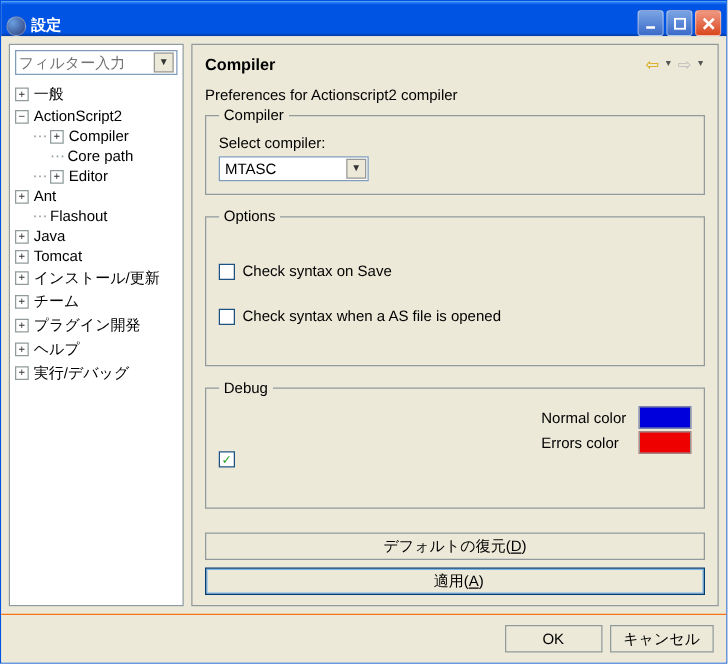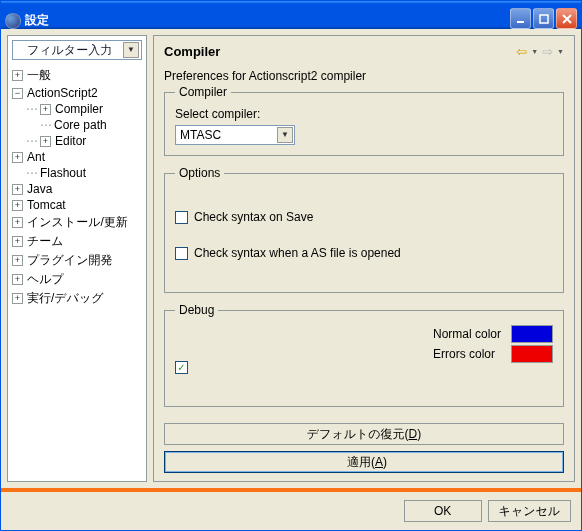--- a/index.html
+++ b/index.html
@@ -11,21 +11,21 @@
 .winbtns { display: flex; gap: 2px; }
 .winbtn { width: 21px; height: 21px; background: linear-gradient(to bottom, #7ba4e3, #3c6bc8); border: 1px solid #fff6; border-radius: 3px; display: flex; align-items: center; justify-content: center; color: #fff; font-weight: bold; font-size: 10px; cursor: pointer; }
 .winbtn.close { background: linear-gradient(to bottom, #f09884, #d9471e); }
 .winbtn svg { width: 10px; height: 10px; }
 
 .content { flex: 1; display: flex; flex-direction: column; background: #ece9d8; }
 .main-area { flex: 1; display: flex; padding: 6px; gap: 6px; overflow: hidden; }
 
 .left-panel { width: 140px; border: 1px solid #919b9c; background: #fff; display: flex; flex-direction: column; }
 .filter-row { padding: 4px; }
-.filter-combo { width: 100%; height: 20px; border: 1px solid #7f9db9; background: #fff; display: flex; align-items: center; padding: 0 14px; font-size: 12px; color: #0f172a; position: relative; }
+.filter-combo { width: 100%; height: 20px; border: 1px solid #7f9db9; background: #fff; display: flex; align-items: center; padding: 0 2px; font-size: 12px; color: #737373; position: relative; }
 .filter-combo::after { content: "▼"; position: absolute; right: 2px; font-size: 8px; background: #ece9d8; border: 1px solid #999; width: 14px; text-align: center; line-height: 14px; color: #333; }
 .tree { flex: 1; padding: 2px 0; overflow: auto; }
 .tree-item { display: flex; align-items: center; padding: 1px 0 1px 4px; cursor: pointer; white-space: nowrap; color: #000; }
 .expander { width: 11px; height: 11px; border: 1px solid #919b9c; display: inline-flex; align-items: center; justify-content: center; margin-right: 4px; font-size: 9px; line-height: 1; color: #333; background: #fff; }
 .dots { color: #919b9c; margin-right: 2px; }
 
 .right-panel { flex: 1; border: 1px solid #919b9c; background: #ece9d8; display: flex; flex-direction: column; padding: 8px 10px; }
 .header-row { display: flex; align-items: center; margin-bottom: 10px; }
 .header-title { font-weight: bold; flex: 1; font-size: 13px; }
 .nav-btns { display: flex; gap: 4px; align-items: center; }
@@ -45,21 +45,21 @@
 .checkbox { width: 13px; height: 13px; border: 1px solid #1c5180; background: #fff; margin-right: 6px; display: inline-flex; align-items: center; justify-content: center; font-size: 10px; color: #21a121; }
 
 .debug-row { display: flex; align-items: flex-start; }
 .debug-left { flex: 1; padding-top: 14px; }
 .color-table { display: grid; grid-template-columns: auto auto; gap: 2px 10px; align-items: center; }
 .color-swatch { width: 42px; height: 18px; border: 1px solid #919b9c; cursor: pointer; }
 .color-swatch.blue { background: #0000dd; }
 .color-swatch.red { background: #ee0000; }
 
 .button-row { display: flex; justify-content: flex-end; gap: 6px; padding: 6px 0 0 0; flex-direction: column; }
-.bottom-bar { display: flex; justify-content: flex-end; gap: 6px; padding: 8px 10px; border-top: 4px solid #f97316; }
+.bottom-bar { display: flex; justify-content: flex-end; gap: 6px; padding: 8px 10px; border-top: 1px solid #f97316; }
 .btn { min-width: 78px; height: 22px; border: 1px solid #919b9c; background: #ece9d8; padding: 0 10px; cursor: pointer; display: inline-flex; align-items: center; justify-content: center; }
 .btn.default { border: 1px solid #003c74; box-shadow: 0 0 0 1px #7bb2e6 inset; padding-left: 16px; }
 .underline-u { text-decoration: underline; }
 </style>
 </head>
 <body>
 
 <div class="window">
   <div class="titlebar">
     <div class="titlebar-icon"></div>

